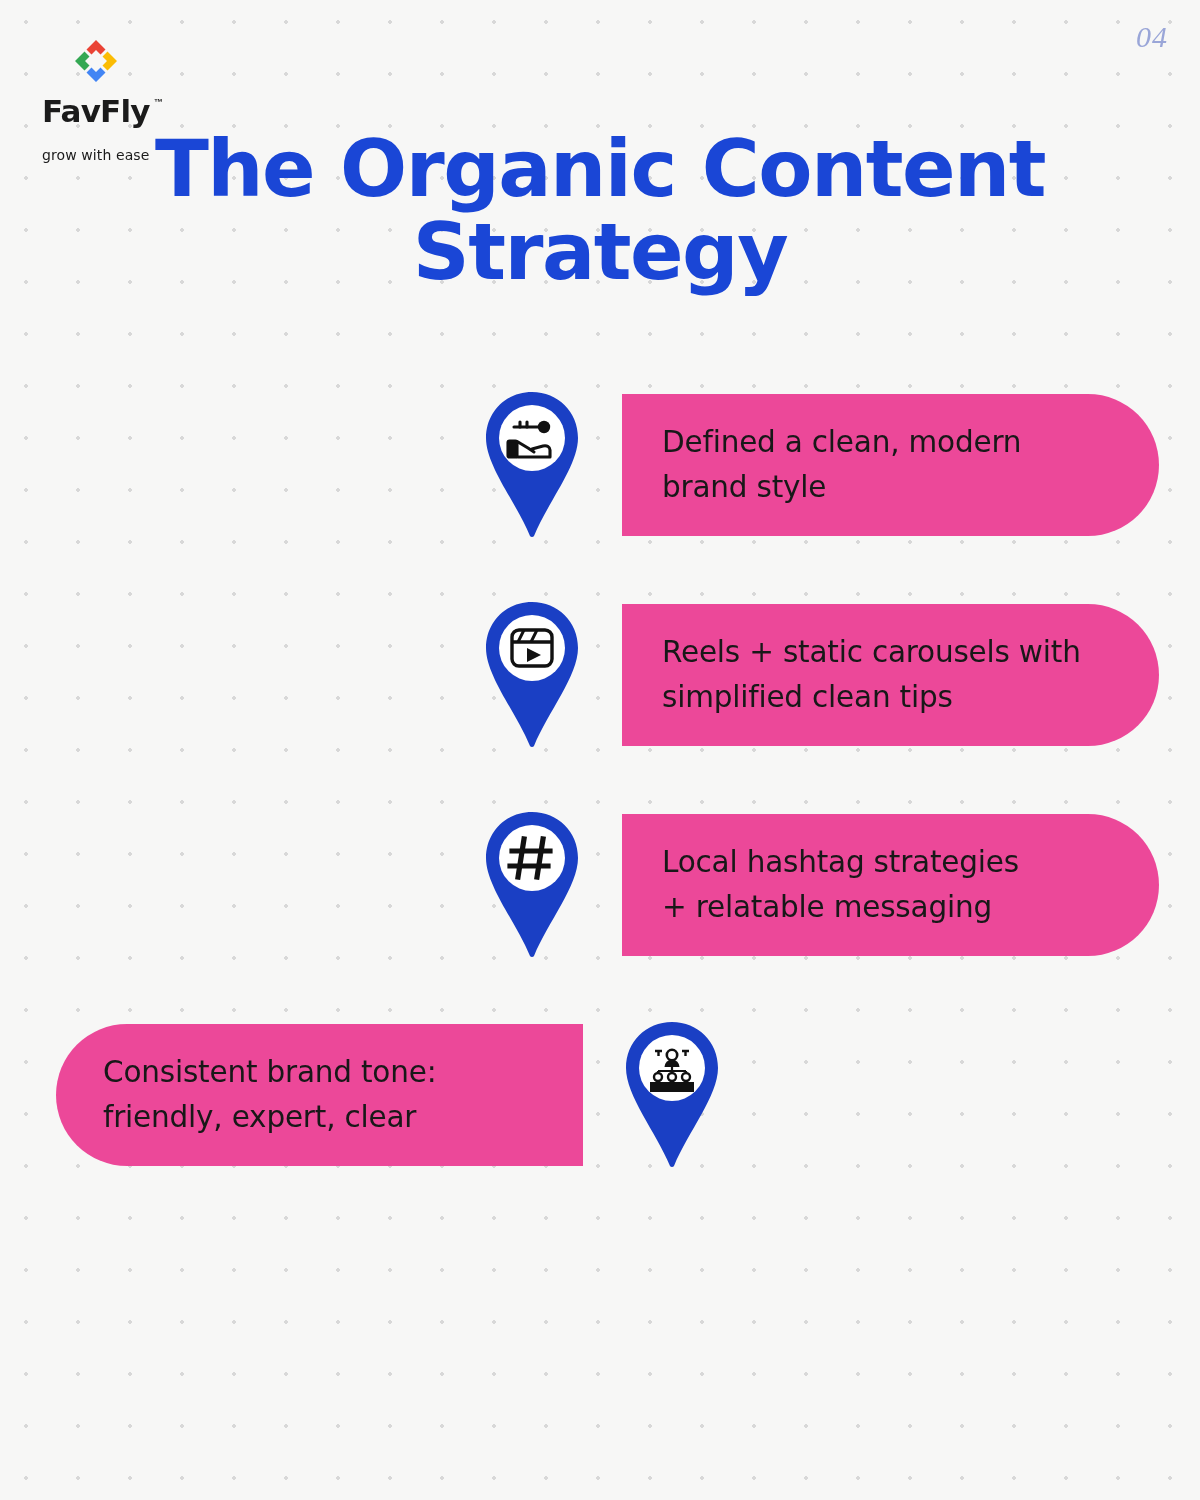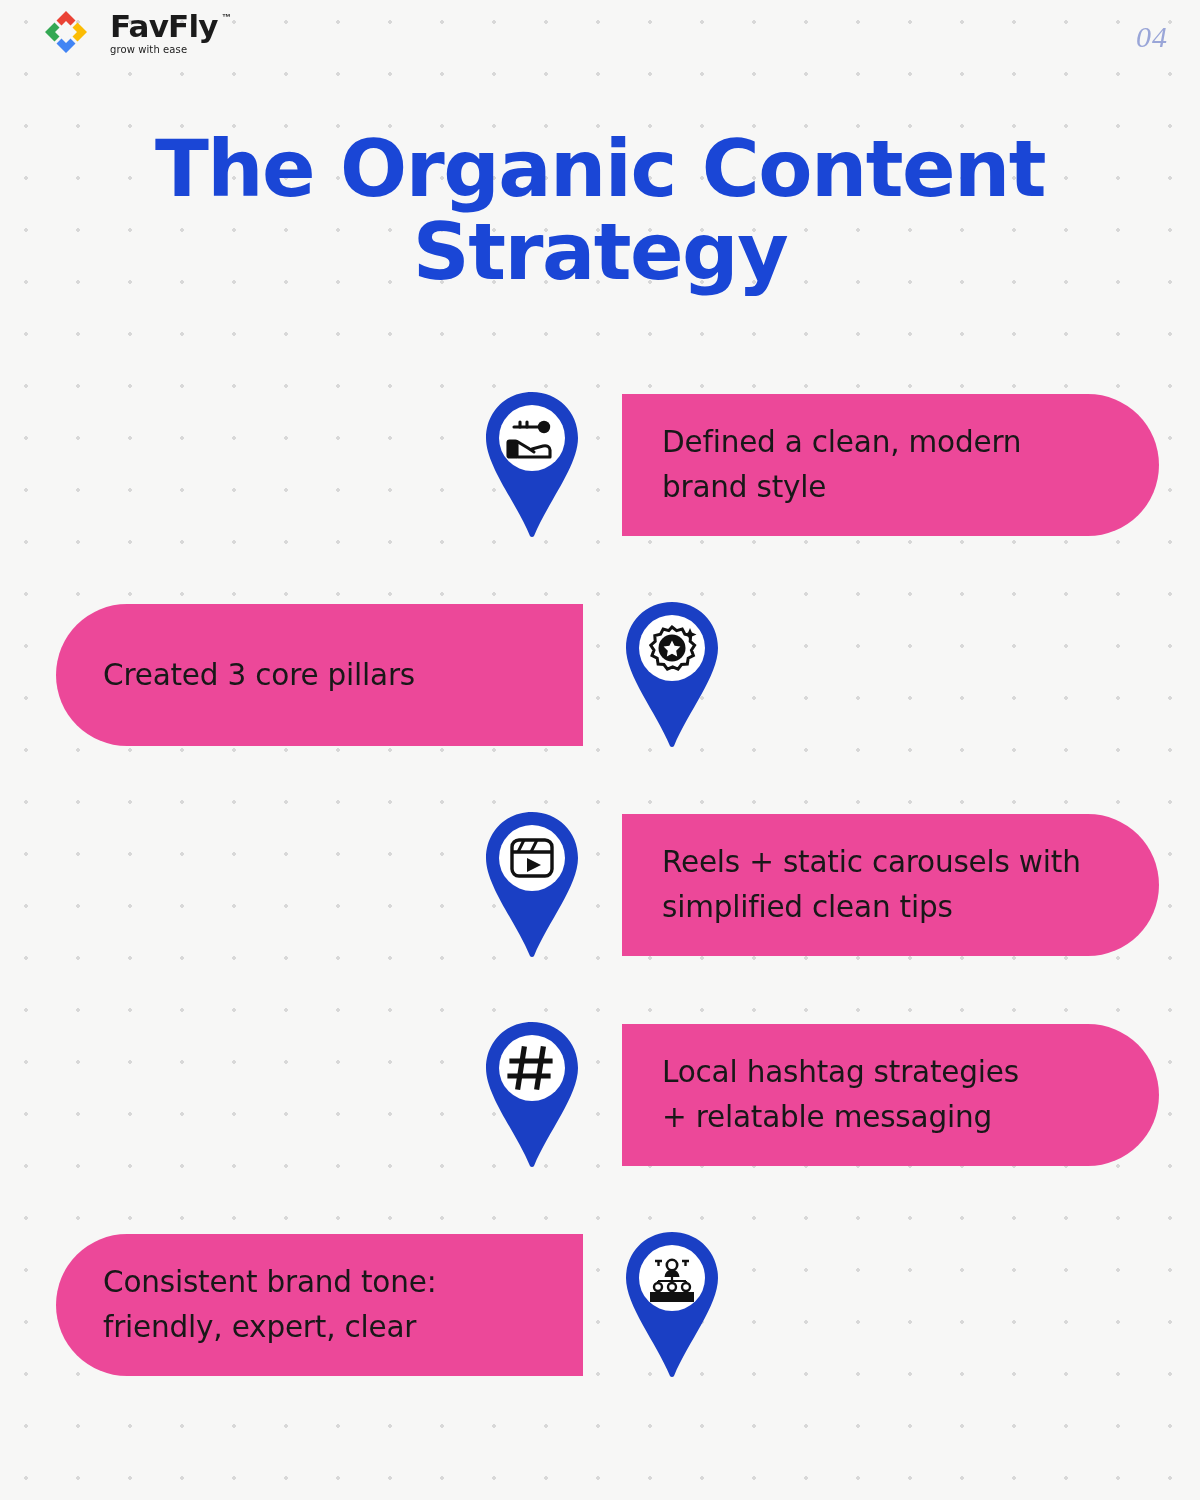--- a/index.html
+++ b/index.html
@@ -21,24 +21,25 @@
 
   
   .header {
     position:absolute;
     top:0; left:0;
     width:1200px; height:110px;
   }
 
   .logo {
     position:absolute;
-    left:42px; top:8px;
+    left:42px; top:37px;
     display:flex;
     align-items:center;
-    gap:20px;
+    gap:9px;
+    flex-direction:column;
   }
 
   .logo-mark { width:48px; height:48px; position:relative; }
 
   .logo-text-wrap { position:relative; padding-top:2px; }
 
   .logo-word {
     font-size:31px;
     font-weight:700;
     letter-spacing:-0.8px;
@@ -49,24 +50,24 @@
 
   .logo-tm {
     position:absolute;
     right:-13px; top:3px;
     font-size:9px;
     color:#1b1b1b;
     font-weight:700;
   }
 
   .logo-tag {
-    font-size:10px;
+    font-size:14px;
     color:#1b1b1b;
     letter-spacing:0.1px;
-    margin-top:2px;
+    margin-top:20px;
     font-family:"DejaVu Sans", sans-serif;
   }
 
   .page-num {
     position:absolute;
     right:32px; top:20px;
     font-size:30px;
     font-style:italic;
     color:#9aa6d8;
     font-family:"Liberation Serif", serif;
@@ -194,41 +195,20 @@
           <path d="M36 67 L68 67 L68 60 C68 57 65 55 61 56 L50 59"></path>
         </g>
       </svg>
     </div>
     <div class="pill">
       <span class="pill-text">Defined a clean, modern
 brand style</span>
     </div>
   </div>
 
-  <div class="row left-pill">
-    <div class="pill">
-      <span class="pill-text">Created 3 core pillars</span>
-    </div>
-    <div class="pin">
-      <svg viewBox="0 0 100 150">
-        <path d="M50 2 C24 2 4 22 4 48 C4 76 34 112 48 146 a2.4 2.4 0 0 0 4 0 C66 112 96 76 96 48 C96 22 76 2 50 2 Z" fill="#1a3fc4"></path>
-        <circle cx="50" cy="48" r="33" fill="#ffffff"></circle>
-        <g>
-
-          <path d="M50 27 l4.6 3.6 5.6 -1.6 2.7 5.2 5.7 1.4 -0.4 5.8 4.4 3.8 -3.2 4.9 2 5.5 -5.2 2.6 -0.9 5.8 -5.8 0.5 -3.5 4.6 -5.3 -2.3 -5.3 2.3 -3.5 -4.6 -5.8 -0.5 -0.9 -5.8 -5.2 -2.6 2 -5.5 -3.2 -4.9 4.4 -3.8 -0.4 -5.8 5.7 -1.4 2.7 -5.2 5.6 1.6 Z" fill="none" stroke="#111" stroke-width="3"></path>
-
-          <circle cx="50" cy="48" r="13.5" fill="#111"></circle>
-
-          <path d="M50 40.5 l2.6 5.3 5.8 0.8 -4.2 4.1 1 5.8 -5.2 -2.7 -5.2 2.7 1 -5.8 -4.2 -4.1 5.8 -0.8 Z" fill="#ffffff"></path>
-
-          <path d="M68 28 l1.9 4.6 4.6 1.9 -4.6 1.9 -1.9 4.6 -1.9 -4.6 -4.6 -1.9 4.6 -1.9 Z" fill="#111"></path>
-        </g>
-      </svg>
-    </div>
-  </div>
 
   <div class="row right-pill">
     <div class="pin">
       <svg viewBox="0 0 100 150">
         <path d="M50 2 C24 2 4 22 4 48 C4 76 34 112 48 146 a2.4 2.4 0 0 0 4 0 C66 112 96 76 96 48 C96 22 76 2 50 2 Z" fill="#1a3fc4"></path>
         <circle cx="50" cy="48" r="33" fill="#ffffff"></circle>
         <g>
           <rect x="30" y="30" width="40" height="36" rx="7" fill="none" stroke="#111" stroke-width="3.4"></rect>
           <line x1="30" y1="42" x2="70" y2="42" stroke="#111" stroke-width="3.4"></line>
           <line x1="42" y1="30" x2="36" y2="42" stroke="#111" stroke-width="3"></line>

